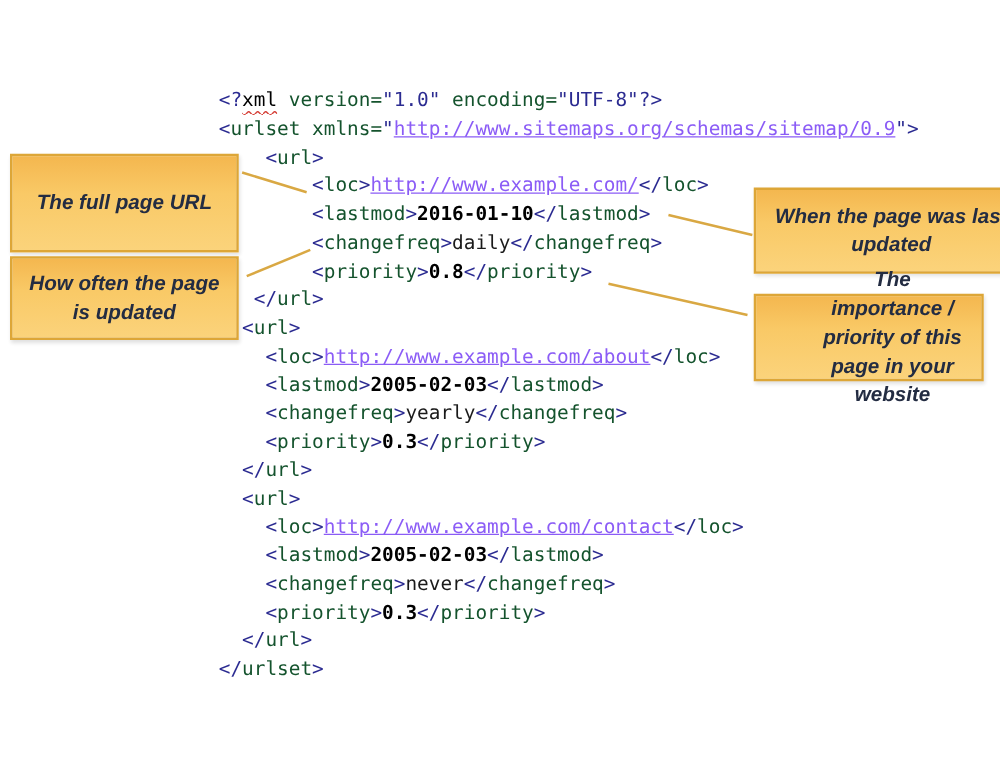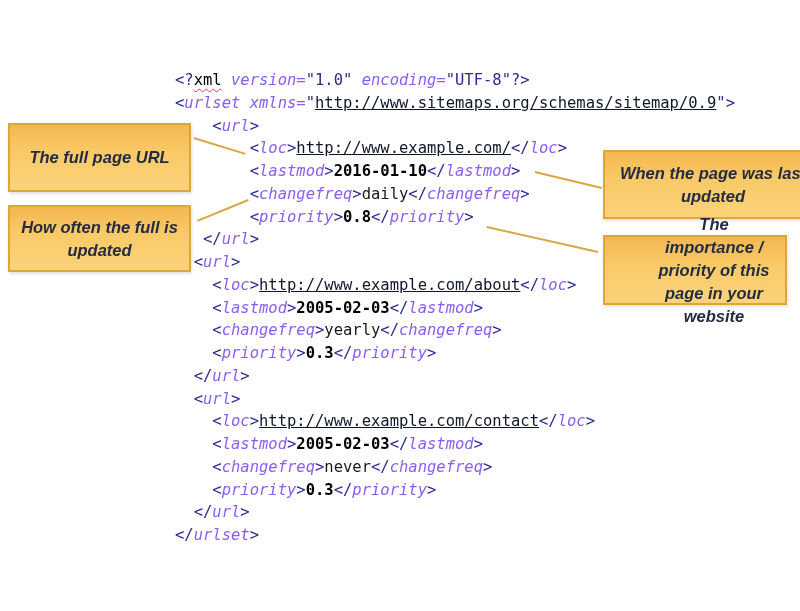--- a/index.html
+++ b/index.html
@@ -9,43 +9,43 @@
   }
 
   
   #xml-code {
     position:absolute; left:175px; top:69px;
     font-family:"DejaVu Sans Mono","Liberation Mono",monospace;
     font-size:15.5px; line-height:22.75px; white-space:pre;
   }
   .cl { height:22.75px; }
   .d  { color:#2b2b91; }                    
-  .n  { color:#8b5cf6;font-style:italic; }                    
+  .n  { color:#14532d; }                    
   .v  { color:#2b2b91; }                    
-  .l  { color:#0f172a; text-decoration:underline; } 
+  .l  { color:#8b5cf6; text-decoration:underline; } 
   .t  { color:#000000; font-weight:bold; }  
   .w2 { color:#1a1a1a; }                    
   .w  { color:#000000; }                    
   .s  { color:#000000;
         text-decoration:underline; text-decoration-style:wavy;
         text-decoration-color:#d6423a; text-decoration-thickness:1px;
         text-underline-offset:3px; }        
 
   
   .callout {
     position:absolute; box-sizing:border-box;
     border:2px solid #dda637;
     background:linear-gradient(180deg,#f4b74f 0%,#f9c966 40%,#fbd37b 100%);
     display:flex; align-items:center; justify-content:center;
     text-align:center; padding:4px 10px;
     font-style:italic; font-weight:600; font-size:16.5px;
     line-height:23px; color:#232c42;
     box-shadow:1px 2px 3px rgba(0,0,0,0.12);
   }
-  #callout-loc        { left:8px;   top:123px; width:183px; height:69px; }
+  #callout-loc        { left:8px;   top:123px; width:183px; height:79px; }
   #callout-changefreq { left:8px;   top:205px; width:183px; height:67px; }
   #callout-lastmod    { left:603px; top:150px; width:220px; height:69px; }
   #callout-priority   { left:603px; top:235px; width:184px; height:70px;padding-left:48px; }
 
   
   .connector {
     position:absolute; height:0;
     border-top:2.5px solid #d9a843;
     transform-origin:0 0;
   }
@@ -58,21 +58,21 @@
 <body>
 
 <div id="stage">
 
   <div id="xml-code"><div class="cl"><span class="d">&lt;?</span><span class="s">xml</span><span class="n"> version=</span><span class="v">"1.0"</span><span class="n"> encoding=</span><span class="v">"UTF-8"</span><span class="d">?&gt;</span></div><div class="cl"><span class="d">&lt;</span><span class="n">urlset xmlns=</span><span class="v">"</span><span class="l">http://www.sitemaps.org/schemas/sitemap/0.9</span><span class="v">"</span><span class="d">&gt;</span></div><div class="cl"><span class="w">    </span><span class="d">&lt;</span><span class="n">url</span><span class="d">&gt;</span></div><div class="cl"><span class="w">        </span><span class="d">&lt;</span><span class="n">loc</span><span class="d">&gt;</span><span class="l">http://www.example.com/</span><span class="d">&lt;/</span><span class="n">loc</span><span class="d">&gt;</span></div><div class="cl"><span class="w">        </span><span class="d">&lt;</span><span class="n">lastmod</span><span class="d">&gt;</span><span class="t">2016-01-10</span><span class="d">&lt;/</span><span class="n">lastmod</span><span class="d">&gt;</span></div><div class="cl"><span class="w">        </span><span class="d">&lt;</span><span class="n">changefreq</span><span class="d">&gt;</span><span class="w2">daily</span><span class="d">&lt;/</span><span class="n">changefreq</span><span class="d">&gt;</span></div><div class="cl"><span class="w">        </span><span class="d">&lt;</span><span class="n">priority</span><span class="d">&gt;</span><span class="t">0.8</span><span class="d">&lt;/</span><span class="n">priority</span><span class="d">&gt;</span></div><div class="cl"><span class="w">   </span><span class="d">&lt;/</span><span class="n">url</span><span class="d">&gt;</span></div><div class="cl"><span class="w">  </span><span class="d">&lt;</span><span class="n">url</span><span class="d">&gt;</span></div><div class="cl"><span class="w">    </span><span class="d">&lt;</span><span class="n">loc</span><span class="d">&gt;</span><span class="l">http://www.example.com/about</span><span class="d">&lt;/</span><span class="n">loc</span><span class="d">&gt;</span></div><div class="cl"><span class="w">    </span><span class="d">&lt;</span><span class="n">lastmod</span><span class="d">&gt;</span><span class="t">2005-02-03</span><span class="d">&lt;/</span><span class="n">lastmod</span><span class="d">&gt;</span></div><div class="cl"><span class="w">    </span><span class="d">&lt;</span><span class="n">changefreq</span><span class="d">&gt;</span><span class="w2">yearly</span><span class="d">&lt;/</span><span class="n">changefreq</span><span class="d">&gt;</span></div><div class="cl"><span class="w">    </span><span class="d">&lt;</span><span class="n">priority</span><span class="d">&gt;</span><span class="t">0.3</span><span class="d">&lt;/</span><span class="n">priority</span><span class="d">&gt;</span></div><div class="cl"><span class="w">  </span><span class="d">&lt;/</span><span class="n">url</span><span class="d">&gt;</span></div><div class="cl"><span class="w">  </span><span class="d">&lt;</span><span class="n">url</span><span class="d">&gt;</span></div><div class="cl"><span class="w">    </span><span class="d">&lt;</span><span class="n">loc</span><span class="d">&gt;</span><span class="l">http://www.example.com/contact</span><span class="d">&lt;/</span><span class="n">loc</span><span class="d">&gt;</span></div><div class="cl"><span class="w">    </span><span class="d">&lt;</span><span class="n">lastmod</span><span class="d">&gt;</span><span class="t">2005-02-03</span><span class="d">&lt;/</span><span class="n">lastmod</span><span class="d">&gt;</span></div><div class="cl"><span class="w">    </span><span class="d">&lt;</span><span class="n">changefreq</span><span class="d">&gt;</span><span class="w2">never</span><span class="d">&lt;/</span><span class="n">changefreq</span><span class="d">&gt;</span></div><div class="cl"><span class="w">    </span><span class="d">&lt;</span><span class="n">priority</span><span class="d">&gt;</span><span class="t">0.3</span><span class="d">&lt;/</span><span class="n">priority</span><span class="d">&gt;</span></div><div class="cl"><span class="w">  </span><span class="d">&lt;/</span><span class="n">url</span><span class="d">&gt;</span></div><div class="cl"><span class="d">&lt;/</span><span class="n">urlset</span><span class="d">&gt;</span></div></div>
 
   <div class="callout" id="callout-loc">
     <span>The full page URL</span>
   </div>
   <div class="callout" id="callout-changefreq">
-    <span>How often the full is updated</span>
+    <span>How often the page is updated</span>
   </div>
   <div class="callout" id="callout-lastmod">
     <span>When the page was last updated</span>
   </div>
   <div class="callout" id="callout-priority">
     <span>The importance / priority of this page in your website</span>
   </div>
 
   <div class="connector" id="conn-loc"></div>
   <div class="connector" id="conn-changefreq"></div>

